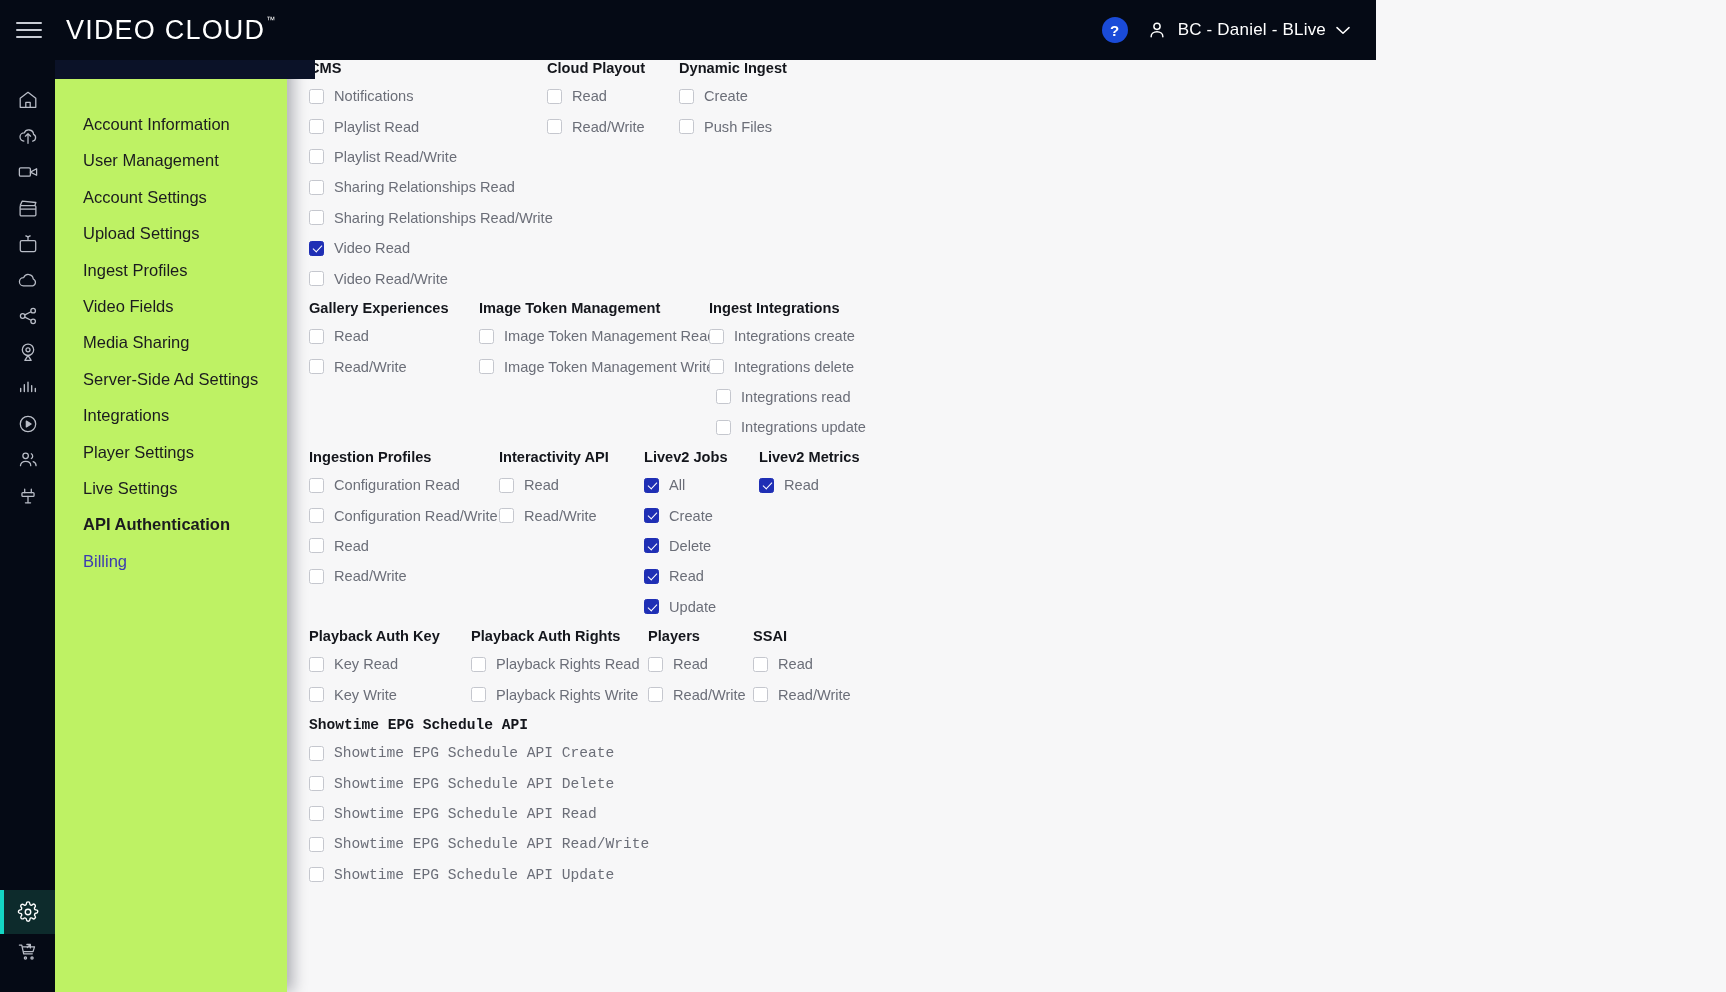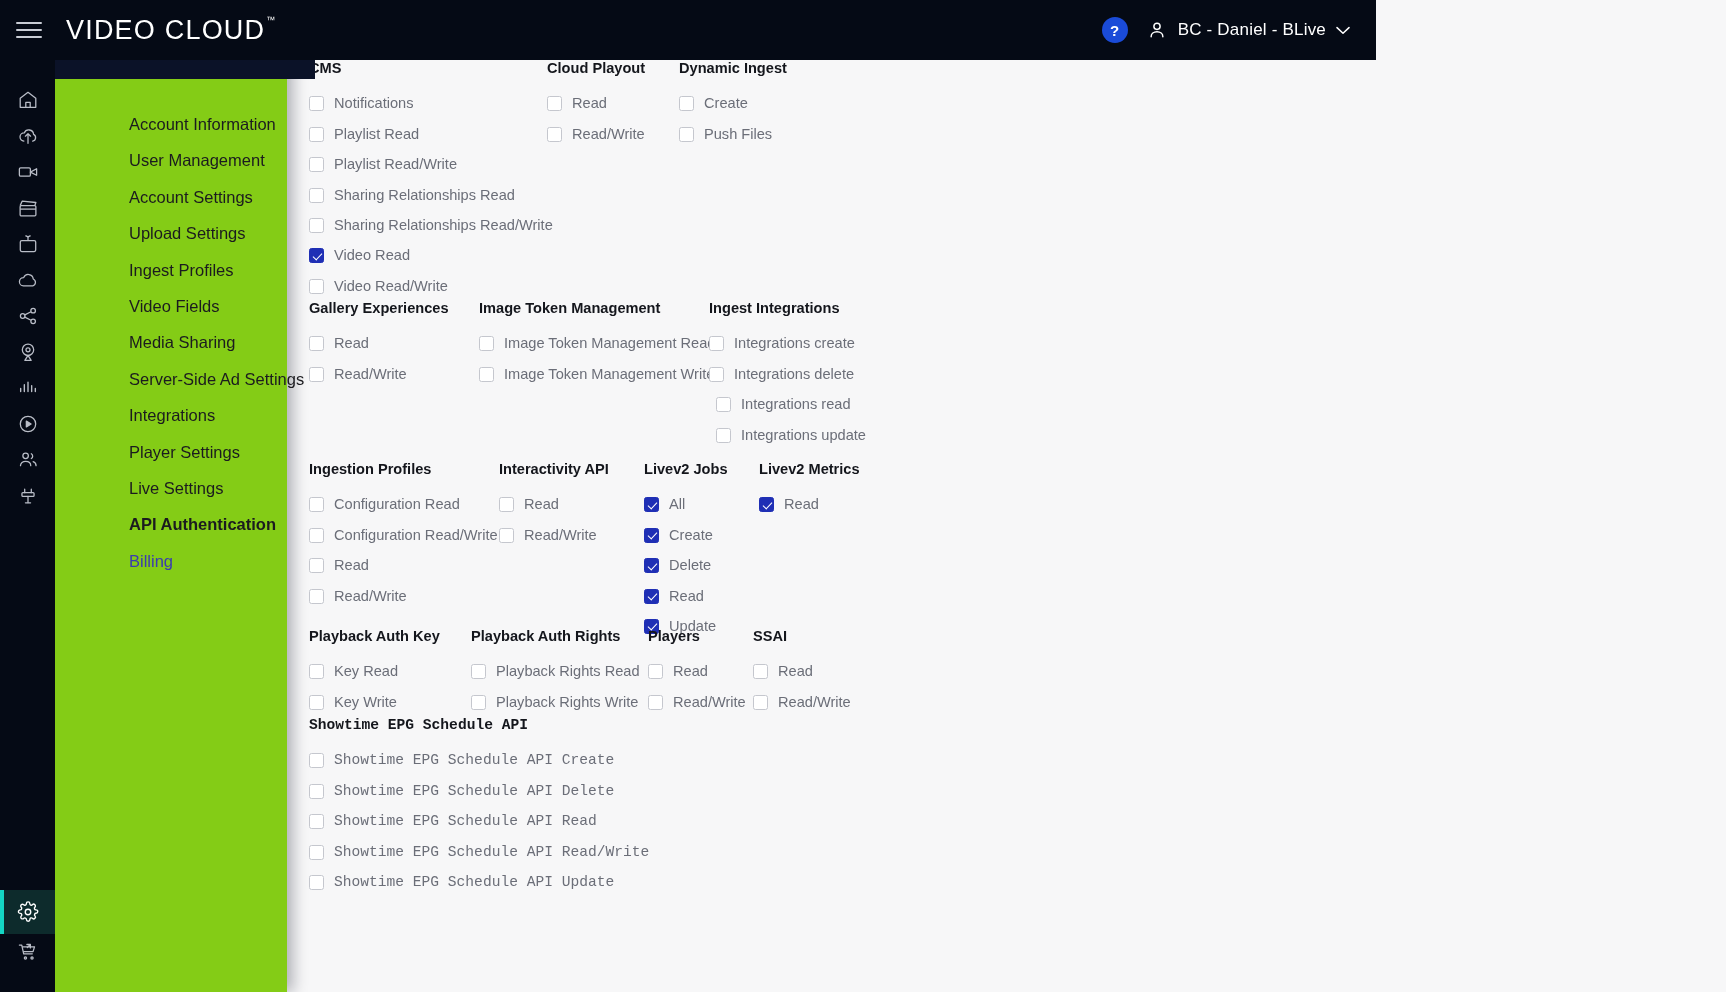--- a/index.html
+++ b/index.html
@@ -100,24 +100,23 @@
     content: "";
     position: absolute; left: 0; top: 0; bottom: 0;
     width: 4px; background: #14d6c4;
   }
 
   
   .drawer {
     position: absolute;
     top: 60px; left: 55px;
     width: 232px; height: 932px;
-    background: #84cc16;
+    background: #bef264;
     z-index: 20;
     box-shadow: 6px 0 14px rgba(10,14,30,0.30);
-    padding-left: 46px;
   }
   .drawer-head {
     height: 20px;
     background: #0b1228;
     width: 260px;
     margin-left: 0;
     position: absolute;
     top: -1px; left: 0;
   }
   .drawer-list {
@@ -149,21 +148,21 @@
     padding-top: 0;
   }
   .grp-title {
     font-size: 14.6px;
     font-weight: bold;
     color: #14161c;
     margin: 0 0 5px 0;
     white-space: nowrap;
   }
   .cb-row {
-    display: flex; align-items: flex-end;
+    display: flex; align-items: center;
     height: 30.4px;
     white-space: nowrap;
     cursor: pointer;
   }
   .cb {
     width: 15px; height: 15px;
     border: 1.4px solid #c5c7ce;
     border-radius: 2.5px;
     background: #ffffff;
     flex: none;
@@ -186,21 +185,21 @@
     font-size: 14.6px;
     color: #6b6e78;
     margin-left: 10px;
   }
   .indent { margin-left: 7px; }
 
   
   .section { margin-top: 0; }
   #sec1 { position: absolute; top: 0px;   left: 22px; }
   #sec2 { position: absolute; top: 240px; left: 22px; }
-  #sec3 { position: absolute; top: 389px; left: 22px; margin-top: 12px; }
+  #sec3 { position: absolute; top: 389px; left: 22px; }
   #sec4 { position: absolute; top: 568px; left: 22px; }
   #sec5 { position: absolute; top: 657px; left: 22px; }
 </style>
 </head>
 <body>
 
 <div class="topbar">
   <div class="hamburger">
     <span></span>
       <span></span>

